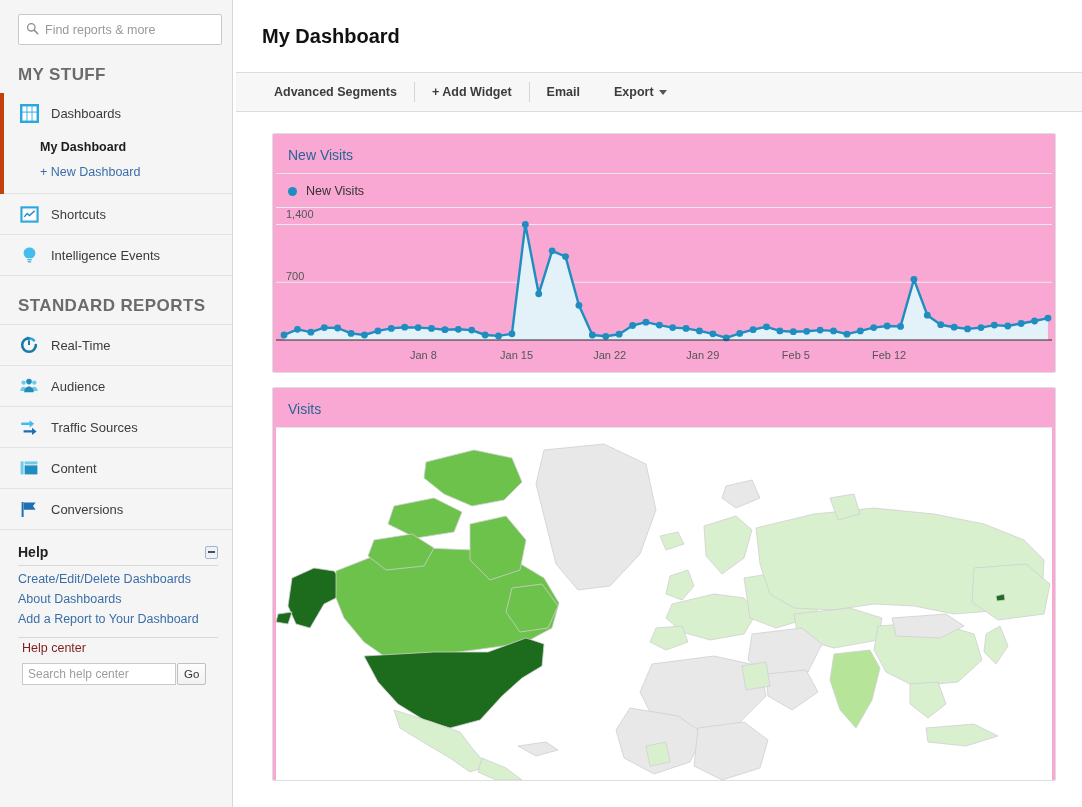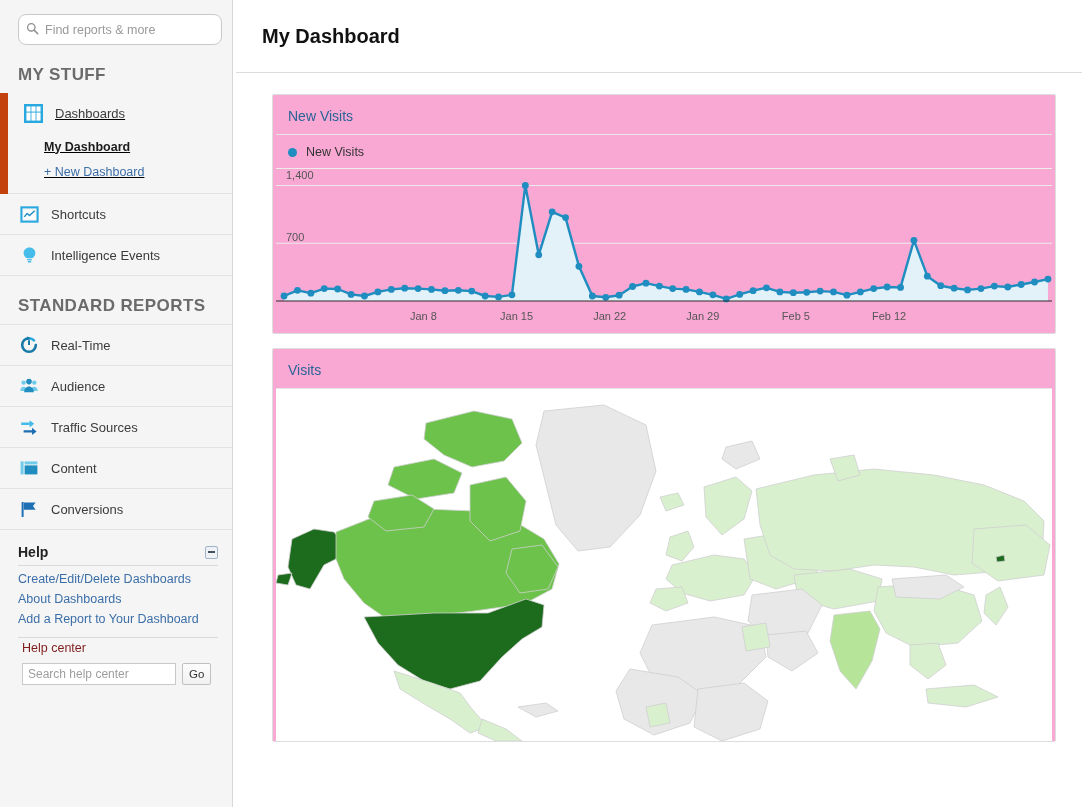--- a/index.html
+++ b/index.html
@@ -18,21 +18,21 @@
     border-right: 1px solid #d8d8d8;
     position: relative;
     flex: 0 0 233px;
   }
   .search-wrap { padding: 14px 10px 0 18px; }
   .search-box {
     display: flex; align-items: center;
     height: 31px;
     border: 1px solid #c9c9c9;
     background: #fff;
-    border-radius: 8px;
+    border-radius: 2px;
     padding: 0 7px;
   }
   .search-icon { flex: 0 0 auto; margin-right: 6px; display:block; }
   .search-input {
     border: 0; outline: 0; width: 100%;
     font-family: "Liberation Sans", sans-serif;
     font-size: 12.5px; color: #333;
     background: transparent;
   }
   .search-input::placeholder { color: #9a9a9a; }
@@ -48,24 +48,23 @@
     height: 41px;
     padding-left: 18px;
     border-bottom: 1px solid #e2e2e2;
     cursor: pointer;
     position: relative;
   }
   .nav-item .nav-ico { width: 22px; height: 22px; flex:0 0 22px; margin-right: 11px; display:flex; align-items:center; justify-content:center;}
   .nav-item .nav-label { font-size: 13px; color: #3b3b3b; }
 
   .active-block {
-    border-left: 8px solid #c2410c;
+    border-left: 4px solid #c2410c;
     background: #f5f5f5;
     padding-left: 0;
-    text-decoration: underline;
   }
   .active-block .nav-item { padding-left: 14px; border-bottom: none; }
   .sub-item {
     padding-left: 36px; height: 25px;
     display: flex; align-items: center;
     font-size: 12.5px;
     cursor: pointer;
   }
   .sub-item.current { font-weight: bold; color: #1c1c1c; }
   .sub-item.newlink { color: #3b6ea8; }
@@ -89,21 +88,21 @@
     display: flex; align-items: center; justify-content: center;
     cursor: pointer;
   }
   .help-collapse i { display:block; width:7px; height:2px; background:#44505c; }
   .help-link {
     display: block; font-size: 12.5px; color: #3b6ea8;
     padding: 6px 0 0 0; cursor: pointer;
   }
   .help-sep { border-top: 1px solid #d9d9d9; margin: 11px 2px 0 0; }
   .help-center { font-size: 12.5px; color: #7f1d1d; padding: 8px 0 0 4px; cursor:pointer; }
-  .help-search-row { display: flex; align-items: center; gap: 6px; padding: 7px 0 0 4px; }
+  .help-search-row { display: flex; align-items: center; gap: 1px; padding: 7px 0 0 4px; }
   .help-search {
     width: 154px; height: 22px;
     border: 1px solid #c9c9c9; background: #fff;
     font-family: "Liberation Sans", sans-serif; font-size: 12px;
     padding: 0 5px; outline: none; color: #333;
   }
   .help-search::placeholder { color: #9e9e9e; }
   .go-btn {
     height: 22px; min-width: 26px; padding: 0 6px;
     border: 1px solid #c0c0c0; border-radius: 2px;
@@ -315,20 +314,30 @@
   </div>
 
   <div class="gutter"></div>
 
   <div class="main">
 
     <div class="page-header">
       <div class="page-title">My Dashboard</div>
     </div>
 
+    <div class="toolbar">
+      <div class="tool-btn">Advanced Segments</div>
+      <div class="tool-sep"></div>
+      <div class="tool-btn">+ Add Widget</div>
+      <div class="tool-sep"></div>
+      <div class="tool-btn">Email</div>
+      <div class="tool-btn">
+        <span>Export</span><span class="caret"></span>
+      </div>
+    </div>
 
     <div class="canvas">
 
       <div class="widget">
         <div class="widget-head">
           <span class="widget-title">New Visits</span>
         </div>
         <div class="legend-row">
           <span class="legend-dot"></span>
           <span class="legend-text">New Visits</span>

